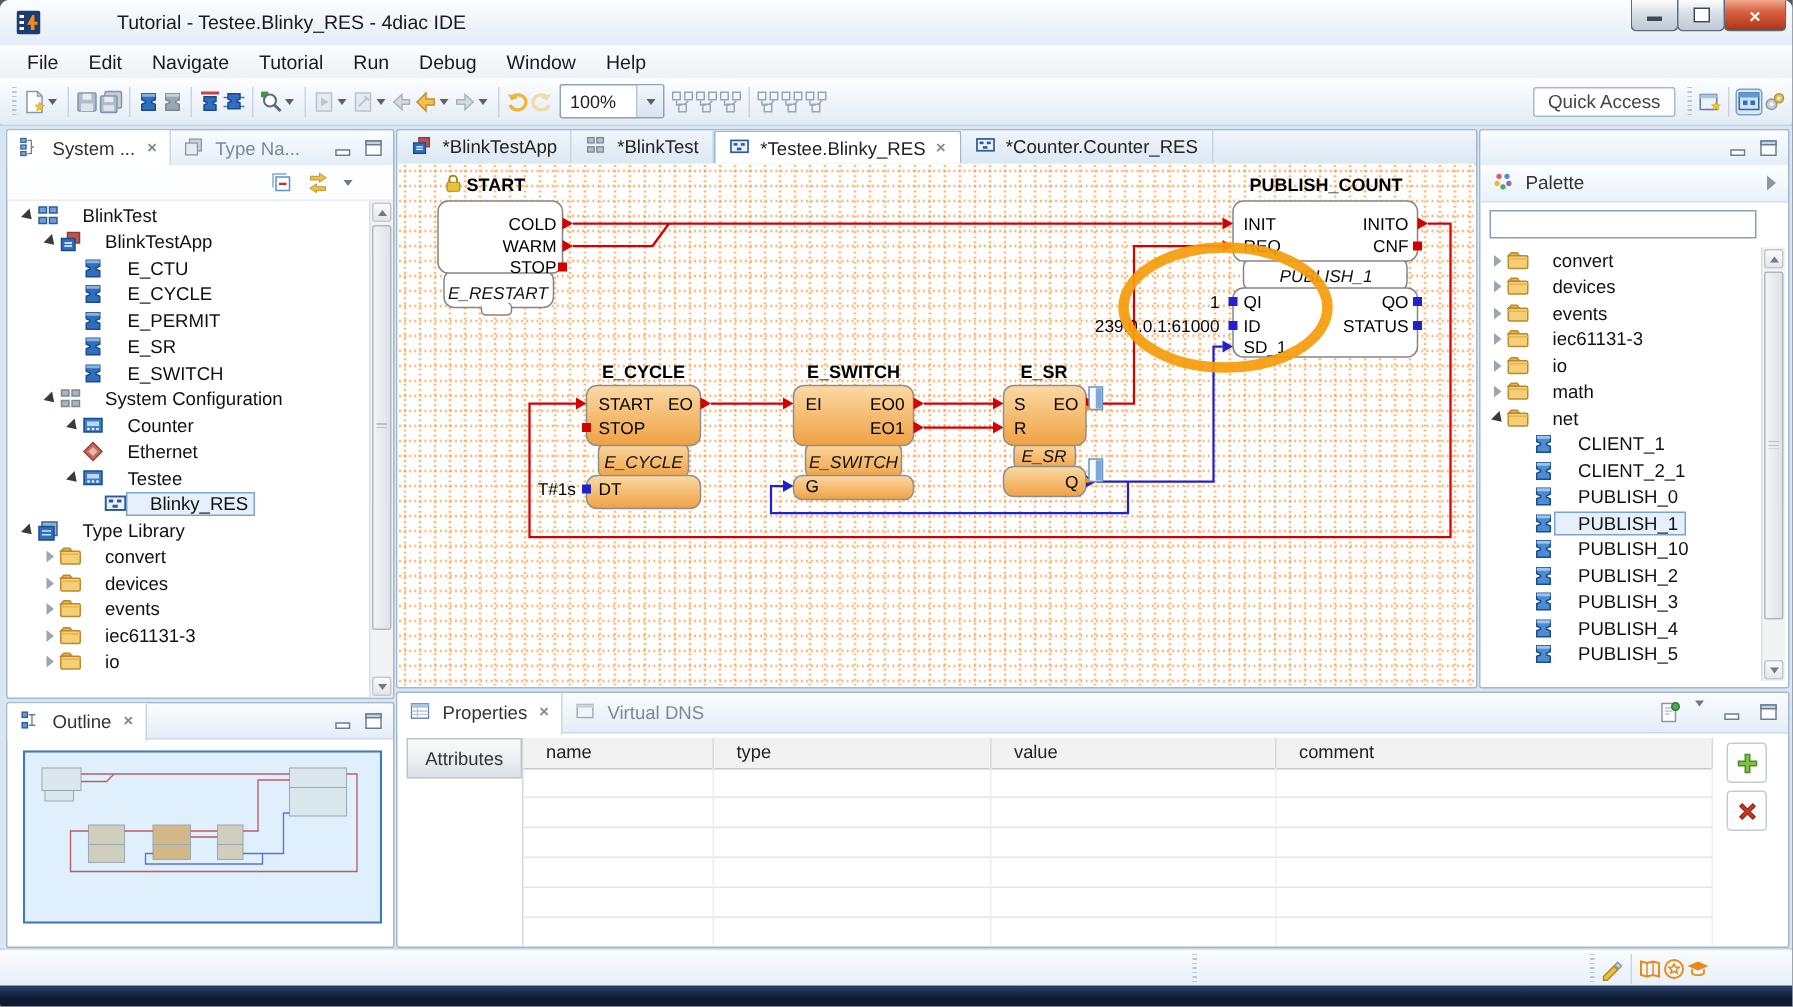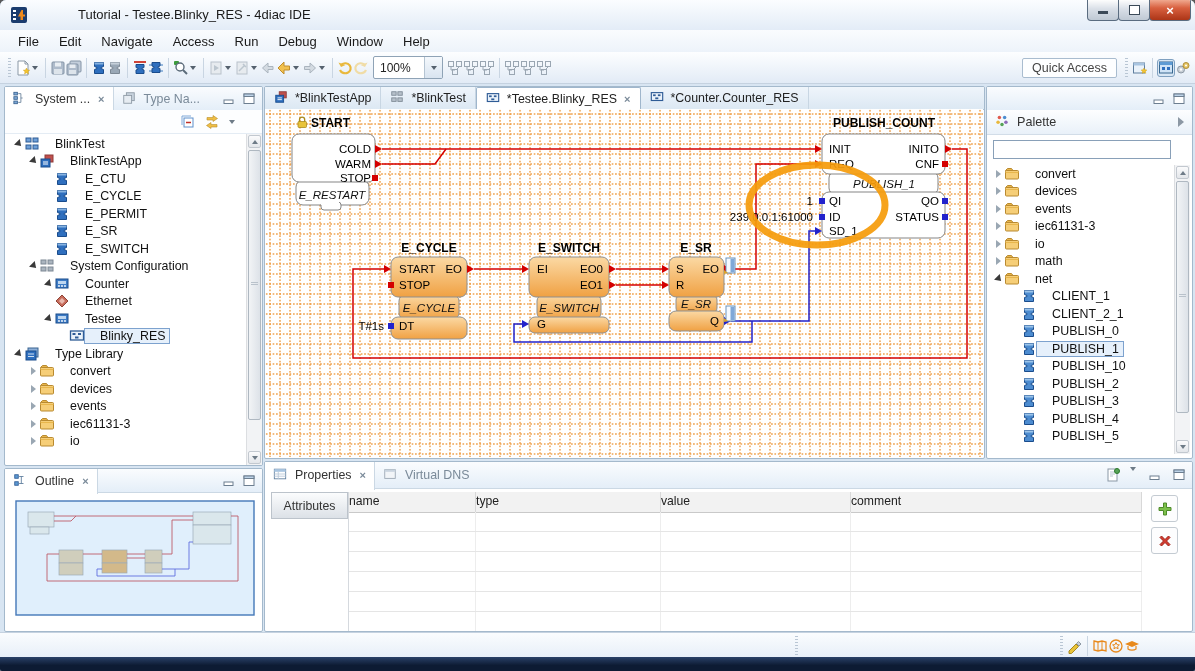--- a/index.html
+++ b/index.html
@@ -60,21 +60,21 @@
     background-image:radial-gradient(circle,rgba(238,150,54,.75) .6px,transparent 1px),radial-gradient(circle,rgba(238,150,54,.75) .6px,transparent 1px);
     background-size:3.4px 10px,10px 3.4px;}
   
   #palette-title{position:absolute;left:0;top:23px;right:0;height:24px;background:linear-gradient(#FDFEFF,#E9F1F9);border-bottom:1px solid #D2DDE8;display:flex;align-items:center;gap:6px;padding:0 8px;font-size:12.6px;color:#333;}
   .tri-right{border-left:6px solid #8C98A4;border-top:5px solid transparent;border-bottom:5px solid transparent;margin-left:auto;}
   #palette-search{position:absolute;left:6px;top:53px;width:168px;height:17px;border:1px solid #89A0B8;font-size:12px;padding:0 4px;font-family:"Liberation Sans",sans-serif;}
   
   #attr-col{position:absolute;left:6px;top:30px;width:77px;bottom:0;border-right:1px solid #D5D9DE;}
   #attr-item{height:25px;background:linear-gradient(#FBFCFD,#DCE1E7);border:1px solid #BCC3CB;display:flex;align-items:center;justify-content:center;font-size:12.3px;color:#333;}
   .pheadrow{position:absolute;left:84px;top:30px;height:20px;display:flex;background:#F2F2F2;border-bottom:1px solid #C9C9C9;}
-  .pcol{box-sizing:border-box;padding:2px 0 0 0;font-size:12.2px;color:#222;border-right:1px solid #D8D8D8;}
+  .pcol{box-sizing:border-box;padding:2px 0 0 15px;font-size:12.2px;color:#222;border-right:1px solid #D8D8D8;}
   .prow{display:flex;height:19px;border-bottom:1px solid #E5E5E5;}
   .pcell{box-sizing:border-box;border-right:1px solid #EDEDED;height:100%;}
   .sqbtn{position:absolute;width:25px;height:25px;background:#FDFDFE;border:1px solid #C4CBD2;border-radius:3px;display:flex;align-items:center;justify-content:center;}
   
   #statusbar{left:0;top:632px;width:1195px;height:25px;background:linear-gradient(#FAFCFE,#E7EFF8);border-top:1px solid #C5D2E0;display:flex;align-items:center;}
   #bottom-frame{left:0;top:657px;width:1195px;height:14px;background:linear-gradient(#2A4168,#0D1B33 60%);}
   
   text{font-family:"Liberation Sans",sans-serif;}
   .bt{font-size:12px;font-weight:bold;fill:#000;}
   .pt{font-size:11.5px;fill:#000;}
@@ -102,21 +102,21 @@
     <div class="abs wbtn" style="right:45px;width:30px;">
         <span style="width:9px;height:8px;border:1.5px solid #3C4A58;background:#fff;"></span>
       </div>
     <div class="abs wbtn" id="btn-close" style="right:4px;width:40px;font-size:13px;font-weight:bold;">×</div>
   </div>
 
   <div class="abs" id="menubar">
       <span class="menu-item">File</span>
       <span class="menu-item">Edit</span>
       <span class="menu-item">Navigate</span>
-      <span class="menu-item">Access</span>
+      <span class="menu-item">Tutorial</span>
       <span class="menu-item">Run</span>
       <span class="menu-item">Debug</span>
       <span class="menu-item">Window</span>
       <span class="menu-item">Help</span>
     </div>
 
   <div class="abs" id="toolbar">
     <span class="handle"></span>
     <span class="tbi i16">
         <svg viewBox="0 0 16 16">

